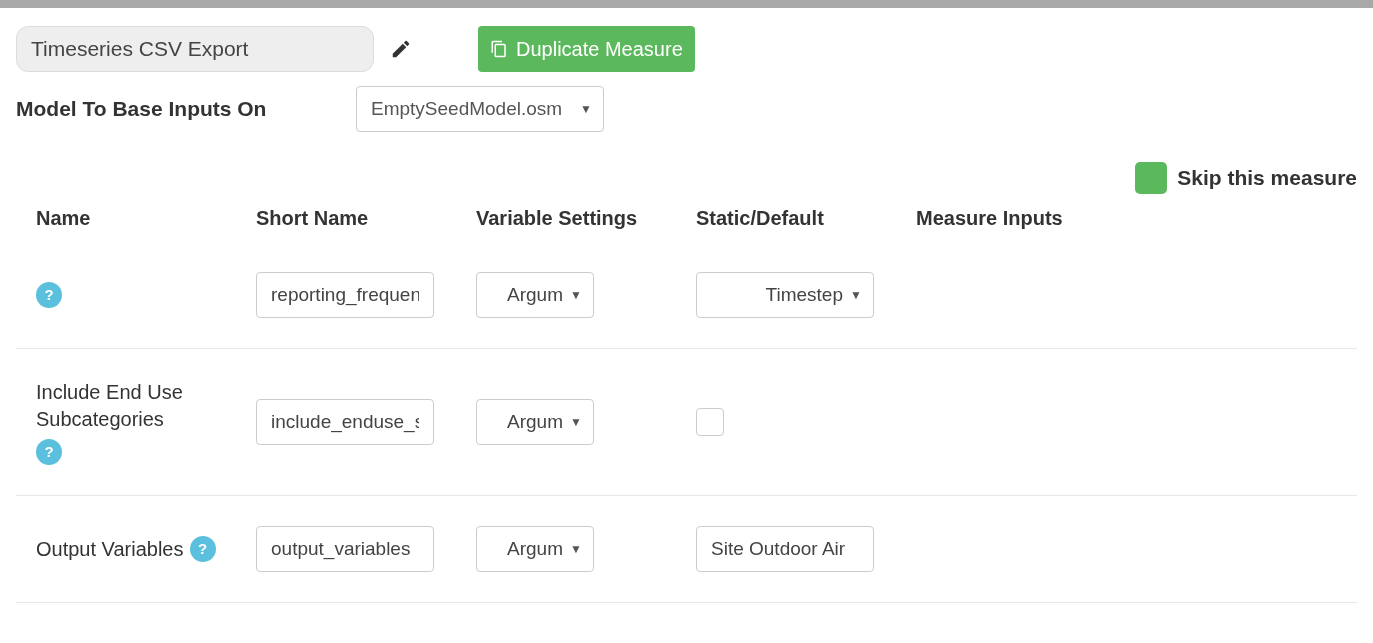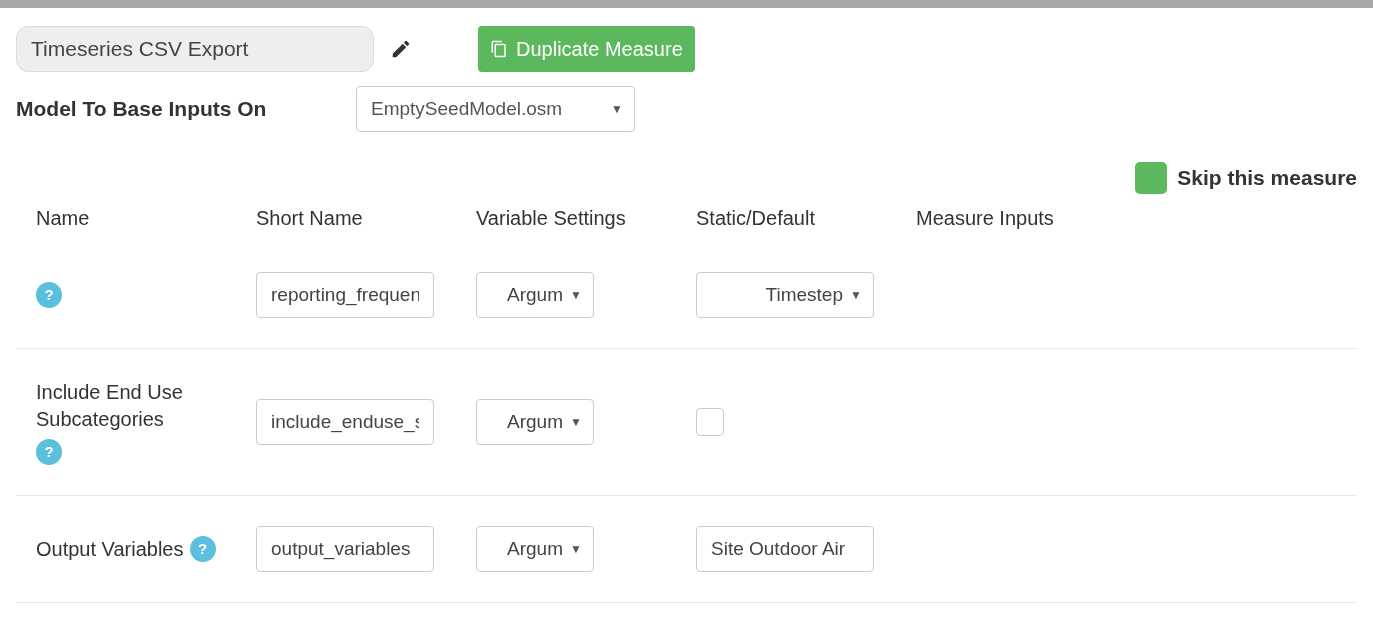--- a/index.html
+++ b/index.html
@@ -68,21 +68,21 @@
       margin-bottom: 30px;
     }
     .model-label {
       font-size: 21px;
       font-weight: 700;
       color: #333;
       width: 340px;
     }
     .model-select {
       position: relative;
-      width: 279px;
+      width: 248px;
     }
     .select-box {
       width: 100%;
       height: 46px;
       border: 1px solid #ccc;
       border-radius: 4px;
       background: #fff;
       padding: 0 36px 0 14px;
       font-size: 19px;
       color: #555;
@@ -124,21 +124,21 @@
       width: 100%;
     }
     .table-header {
       display: grid;
       grid-template-columns: 220px 220px 220px 220px 1fr;
       gap: 0;
       padding: 0 20px 12px 20px;
     }
     .th {
       font-size: 20px;
-      font-weight: 400;
+      font-weight: 700;
       color: #333;
     }
     .table-row {
       display: grid;
       grid-template-columns: 220px 220px 220px 220px 1fr;
       align-items: center;
       padding: 30px 20px;
       border-bottom: 1px solid #e8e8e8;
     }
     .row-name {

